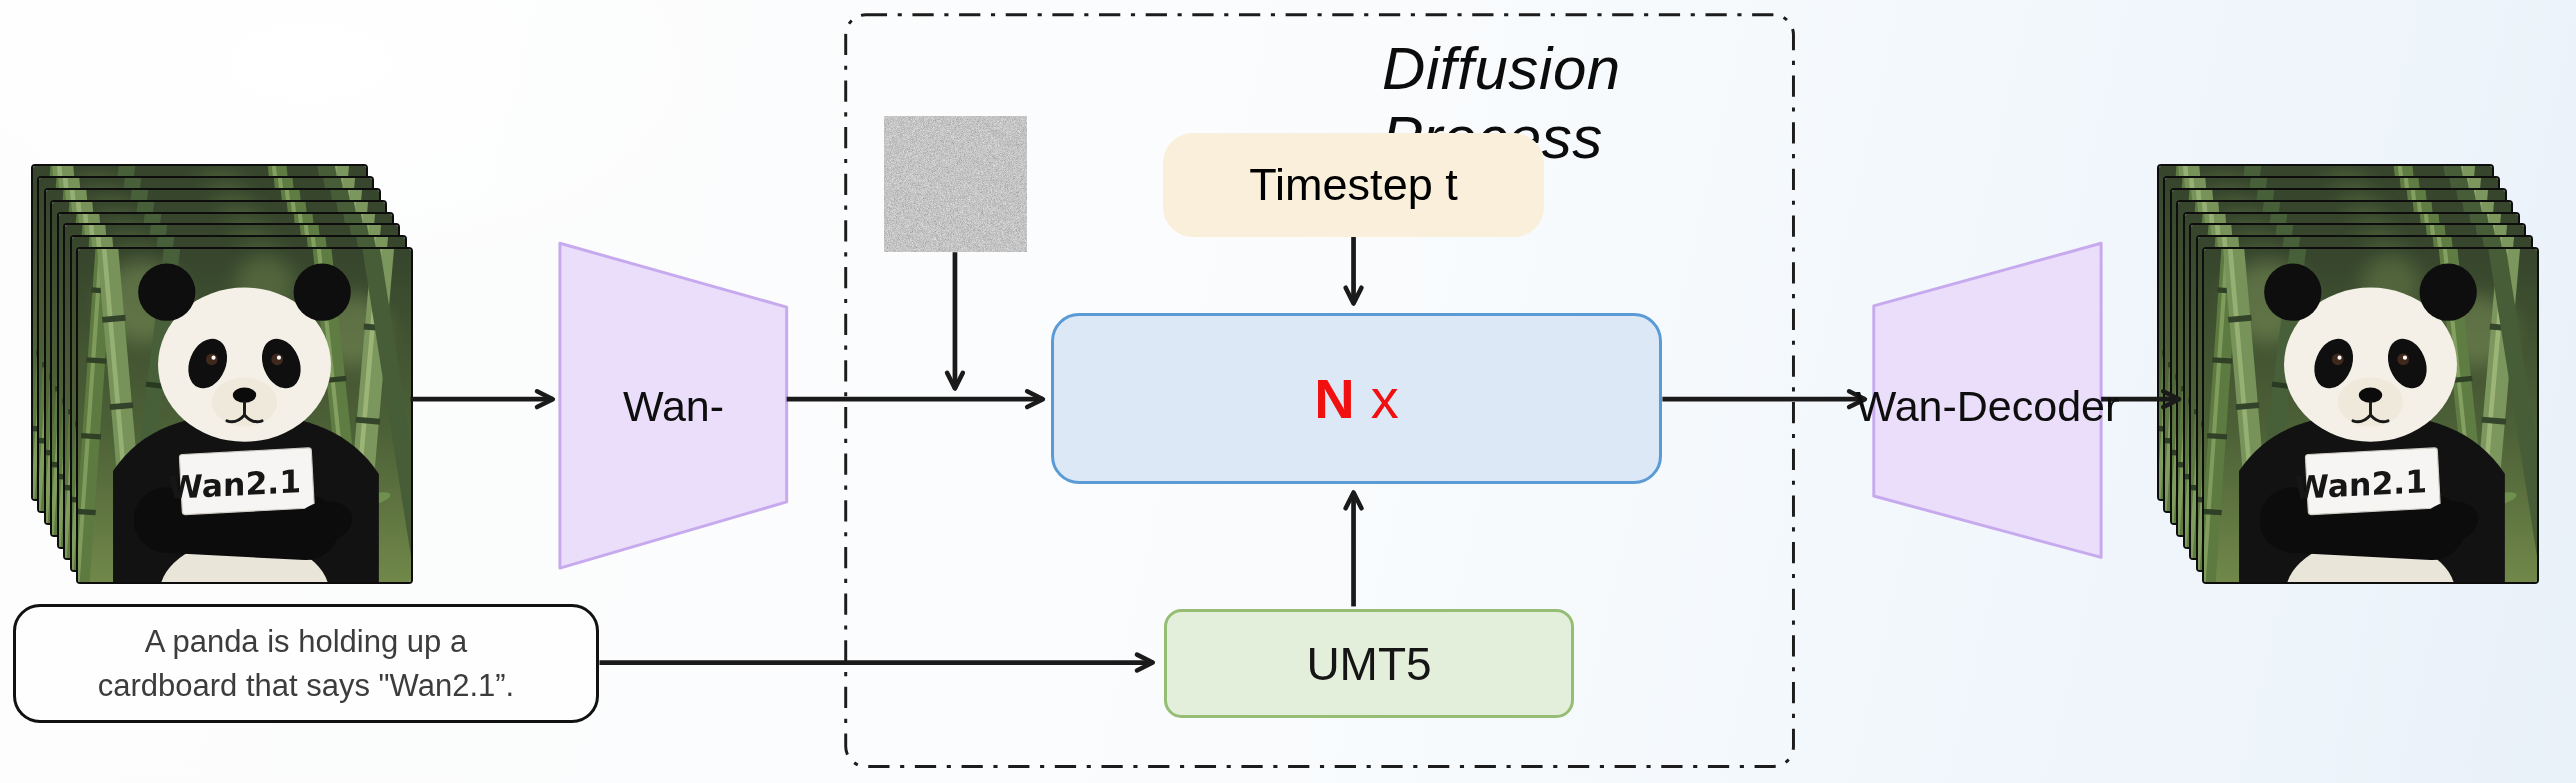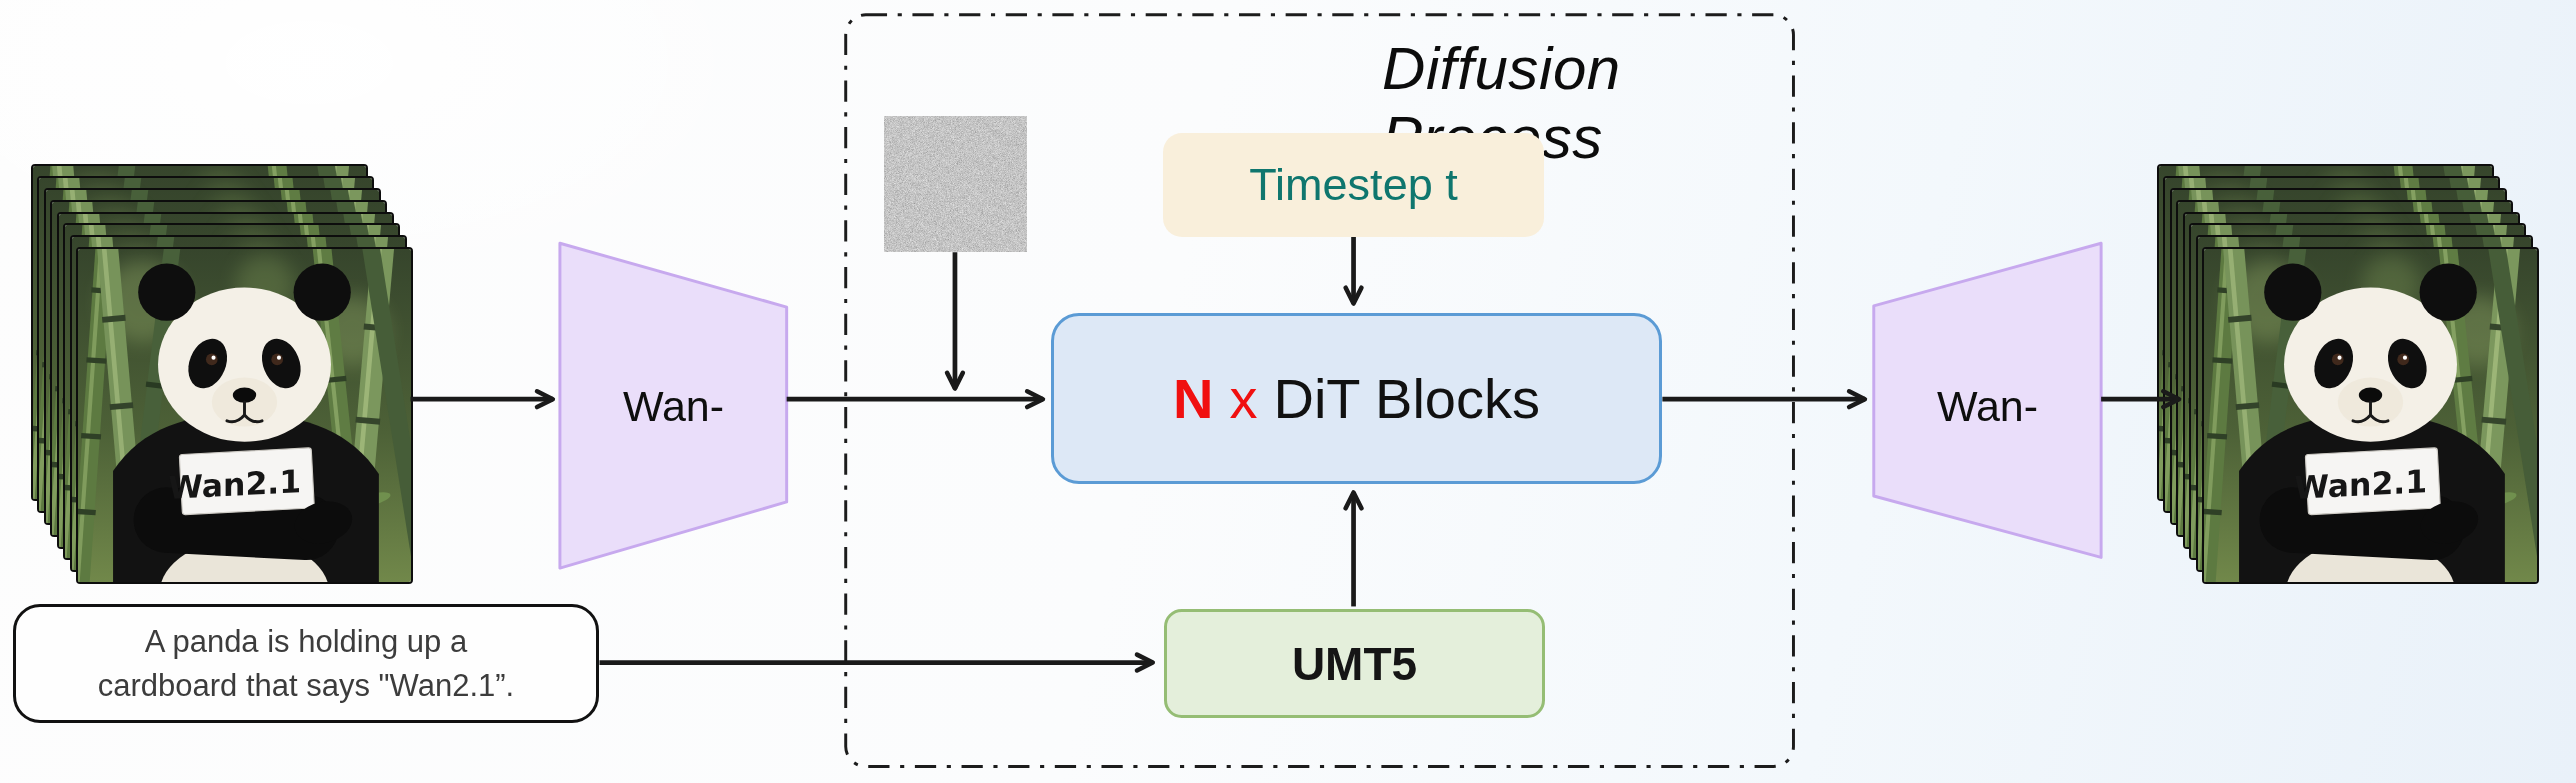--- a/index.html
+++ b/index.html
@@ -16,21 +16,21 @@
   
   .stack{position:absolute;width:337px;height:337px;z-index:2;}
   .frame{
     position:absolute;width:337px;height:337px;
     box-sizing:border-box;border:2.4px solid #0d0d0d;border-radius:4.1px;
     overflow:hidden;background:#fff;
   }
   .frame svg{display:block;width:100%;height:100%;}
   
   .dbox{position:absolute;box-sizing:border-box;display:flex;align-items:center;justify-content:center;z-index:4;}
-  .timestep-box{background:var(--timestep_fill);border-radius:19px;font-size:45px;color:#0f766e;}
+  .timestep-box{background:var(--timestep_fill);border-radius:30px;font-size:45px;color:#000000;}
   .dit-box{
     background:var(--dit_fill);border:3px solid var(--dit_border);border-radius:28px;
     font-size:56px;color:#111;gap:16px;font-weight:500;
   }
   .dit-n{color:var(--accent_red);font-weight:bold;}
   .dit-x{color:var(--accent_red);}
   .umt5-box{background:var(--umt5_fill);border:3px solid var(--umt5_border);border-radius:17.7px;font-size:46px;color:#151515;}
   .bubble{
     background:#fefefe;border:3.5px solid #111;border-radius:27px;
     flex-direction:column;font-size:31px;line-height:44px;color:#3c3c3c;text-align:center;
@@ -260,34 +260,34 @@
   </svg>
 
   <div class="diffusion-label" style="left:1382px;top:34px;width:402px;">Diffusion Process</div>
 
   <div class="vae-label" style="left:560px;top:243px;width:227px;height:325px;">
     <span>Wan-</span>
   </div>
 
   <div class="vae-label" style="left:1874px;top:243px;width:227px;height:325px;">
     <span>Wan-</span>
+    <span>Decoder</span>
   </div>
 
   <div class="dbox timestep-box" style="left:1163px;top:133px;width:381px;height:104px;">
     <span>Timestep t</span>
   </div>
 
   <div class="dbox dit-box" style="left:1051px;top:313px;width:611px;height:171px;">
     <span class="dit-n">N</span>
     <span class="dit-x">x</span>
-    <span>DiT Blocks</span>
-  </div>
-
-
-  <div class="dbox umt5-box" style="left:1164px;top:609px;width:381px;height:109px;font-weight:bold;">
+  </div>
+
+
+  <div class="dbox umt5-box" style="left:1164px;top:609px;width:410px;height:109px;">
     <span>UMT5</span>
   </div>
 
   <div class="dbox bubble" style="left:13px;top:604px;width:586px;height:119px;">
     <span>A panda is holding up a</span>
     <span>cardboard that says "Wan2.1”.</span>
   </div>
 
 </div>
 

